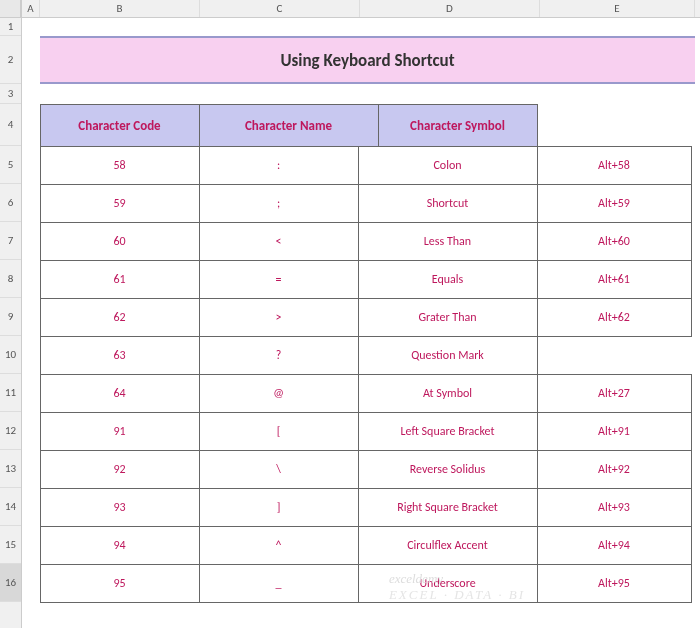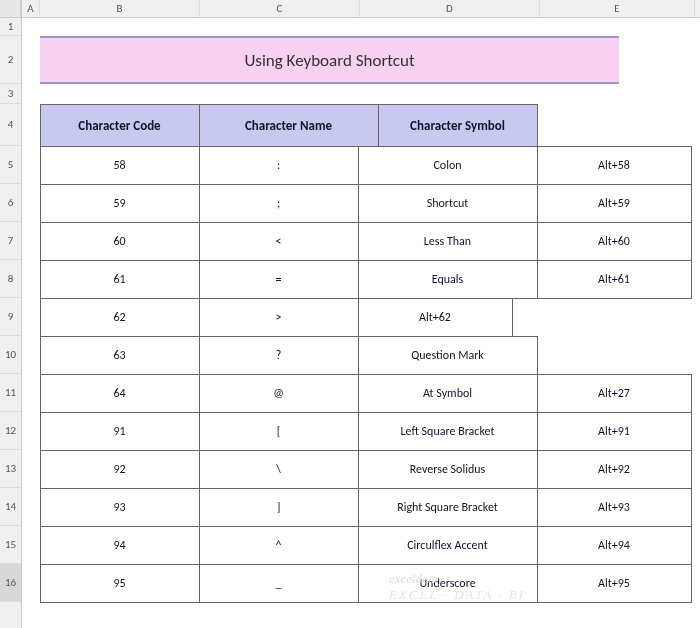--- a/index.html
+++ b/index.html
@@ -79,29 +79,29 @@
     }
     .row1 {
       height: 18px;
     }
     .title-row {
       height: 48px;
       display: flex;
     }
     .title-cell {
       margin-left: 18px;
-      width: 579px;
+      width: 655px;
       background: #f8d0f0;
       border-top: 2px solid #9999cc;
       border-bottom: 2px solid #9999cc;
       display: flex;
       align-items: center;
       justify-content: center;
       font-size: 17px;
-      font-weight: normal;
+      font-weight: bold;
       color: #333;
     }
     .row3 {
       height: 20px;
     }
     .table-area {
       margin-left: 18px;
       width: 655px;
     }
     .table-row {
@@ -110,21 +110,21 @@
     }
     .table-row.header-row {
       height: 42px;
     }
     .table-cell {
       border: 1px solid #666;
       display: flex;
       align-items: center;
       justify-content: center;
       font-size: 12px;
-      color: #0f172a;
+      color: #be185d;
       margin: -0.5px;
     }
     .header-row .table-cell {
       background: #c8c8f0;
       font-weight: bold;
       font-size: 13px;
     }
     .tc-b { width: 160px; }
     .tc-c { width: 160px; }
     .tc-d { width: 180px; }
@@ -213,20 +213,21 @@
             </div>
             <div class="table-row">
               <div class="table-cell tc-b">61</div>
               <div class="table-cell tc-c">=</div>
               <div class="table-cell tc-d">Equals</div>
               <div class="table-cell tc-e">Alt+61</div>
             </div>
             <div class="table-row">
               <div class="table-cell tc-b">62</div>
               <div class="table-cell tc-c">&gt;</div>
+              <div class="table-cell tc-d">Grater Than</div>
               <div class="table-cell tc-e">Alt+62</div>
             </div>
             <div class="table-row">
               <div class="table-cell tc-b">63</div>
               <div class="table-cell tc-c">?</div>
               <div class="table-cell tc-d">Question Mark</div>
             </div>
             <div class="table-row">
               <div class="table-cell tc-b">64</div>
               <div class="table-cell tc-c">@</div>

